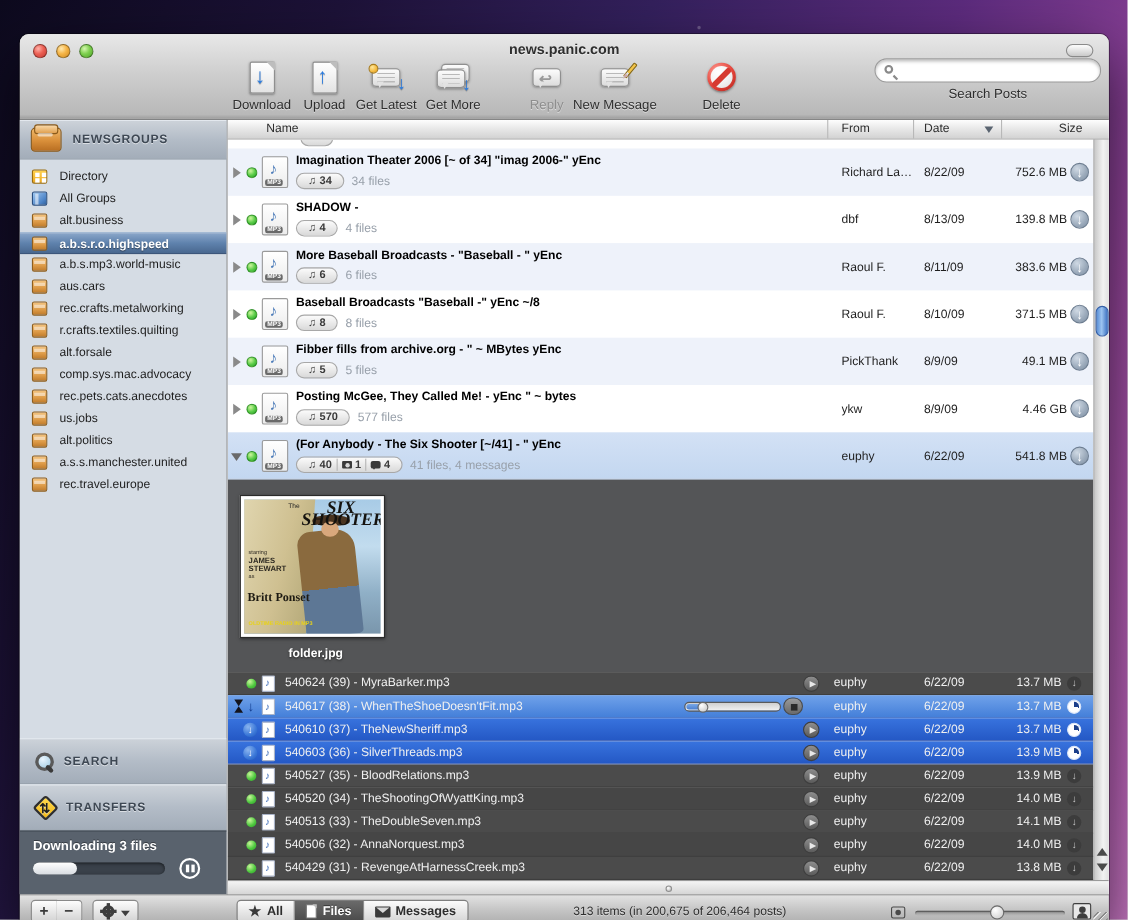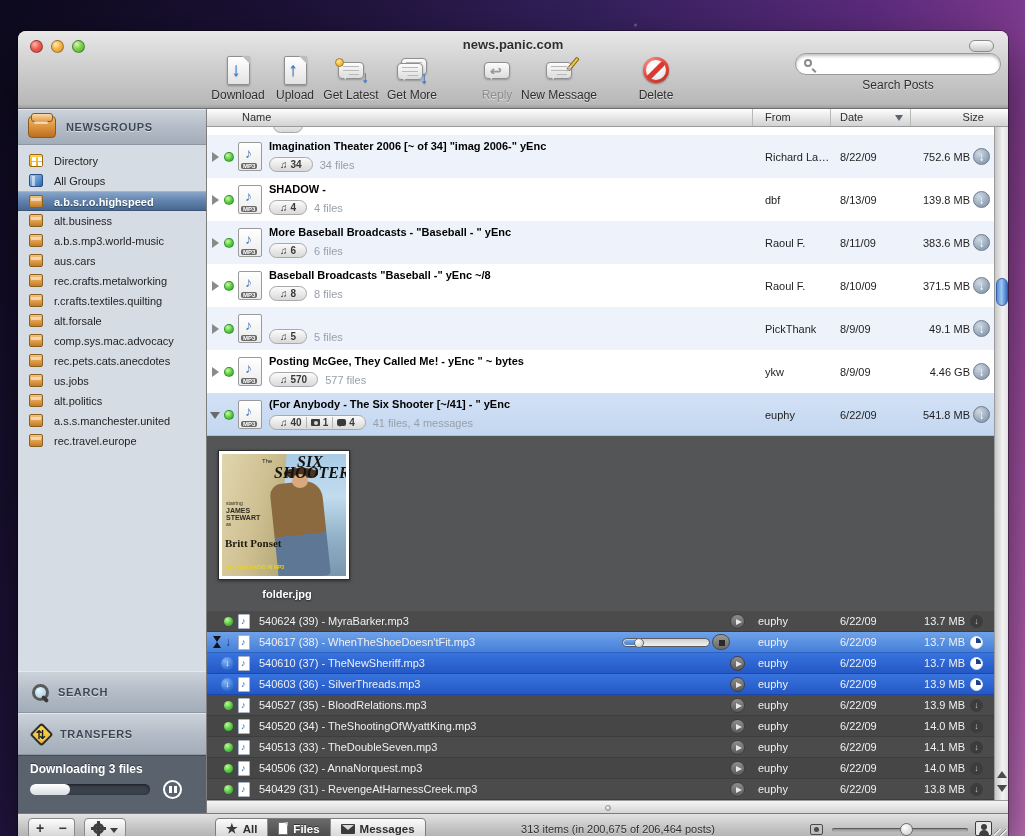--- a/index.html
+++ b/index.html
@@ -390,27 +390,27 @@
       </div>
       <div class="sb-items" id="sb-items">
           <div class="sb-item">
             <div class="sb-ico ico-dir"></div>
             <div>Directory</div>
           </div>
           <div class="sb-item">
             <div class="sb-ico ico-book"></div>
             <div>All Groups</div>
           </div>
+          <div class="sb-item">
+            <div class="sb-ico ico-folder"></div>
+            <div>alt.business</div>
+          </div>
           <div class="sb-item selected">
             <div class="sb-ico ico-folder"></div>
             <div>a.b.s.r.o.highspeed</div>
-          </div>
-          <div class="sb-item">
-            <div class="sb-ico ico-folder"></div>
-            <div>alt.business</div>
           </div>
           <div class="sb-item">
             <div class="sb-ico ico-folder"></div>
             <div>a.b.s.mp3.world-music</div>
           </div>
           <div class="sb-item">
             <div class="sb-ico ico-folder"></div>
             <div>aus.cars</div>
           </div>
           <div class="sb-item">
@@ -558,20 +558,21 @@
             </div>
             <div class="t-from">Raoul F.</div>
             <div class="t-date">8/10/09</div>
             <div class="t-size">371.5 MB</div>
             <div class="dl-circle">↓</div>
           </div>
           <div class="thread-row alt">
             <div class="disc"></div>
             <div class="gdot"></div>
             <div class="mp3doc"></div>
+            <div class="t-title">Fibber fills from archive.org - "  ~ MBytes yEnc</div>
             <div class="t-badges">
               <div class="pill">
                 <div class="seg">
                   <span class="note">♫</span>
                   <span>5</span>
                 </div>
               </div>
               <div class="t-files">5 files</div>
             </div>
             <div class="t-from">PickThank</div>

